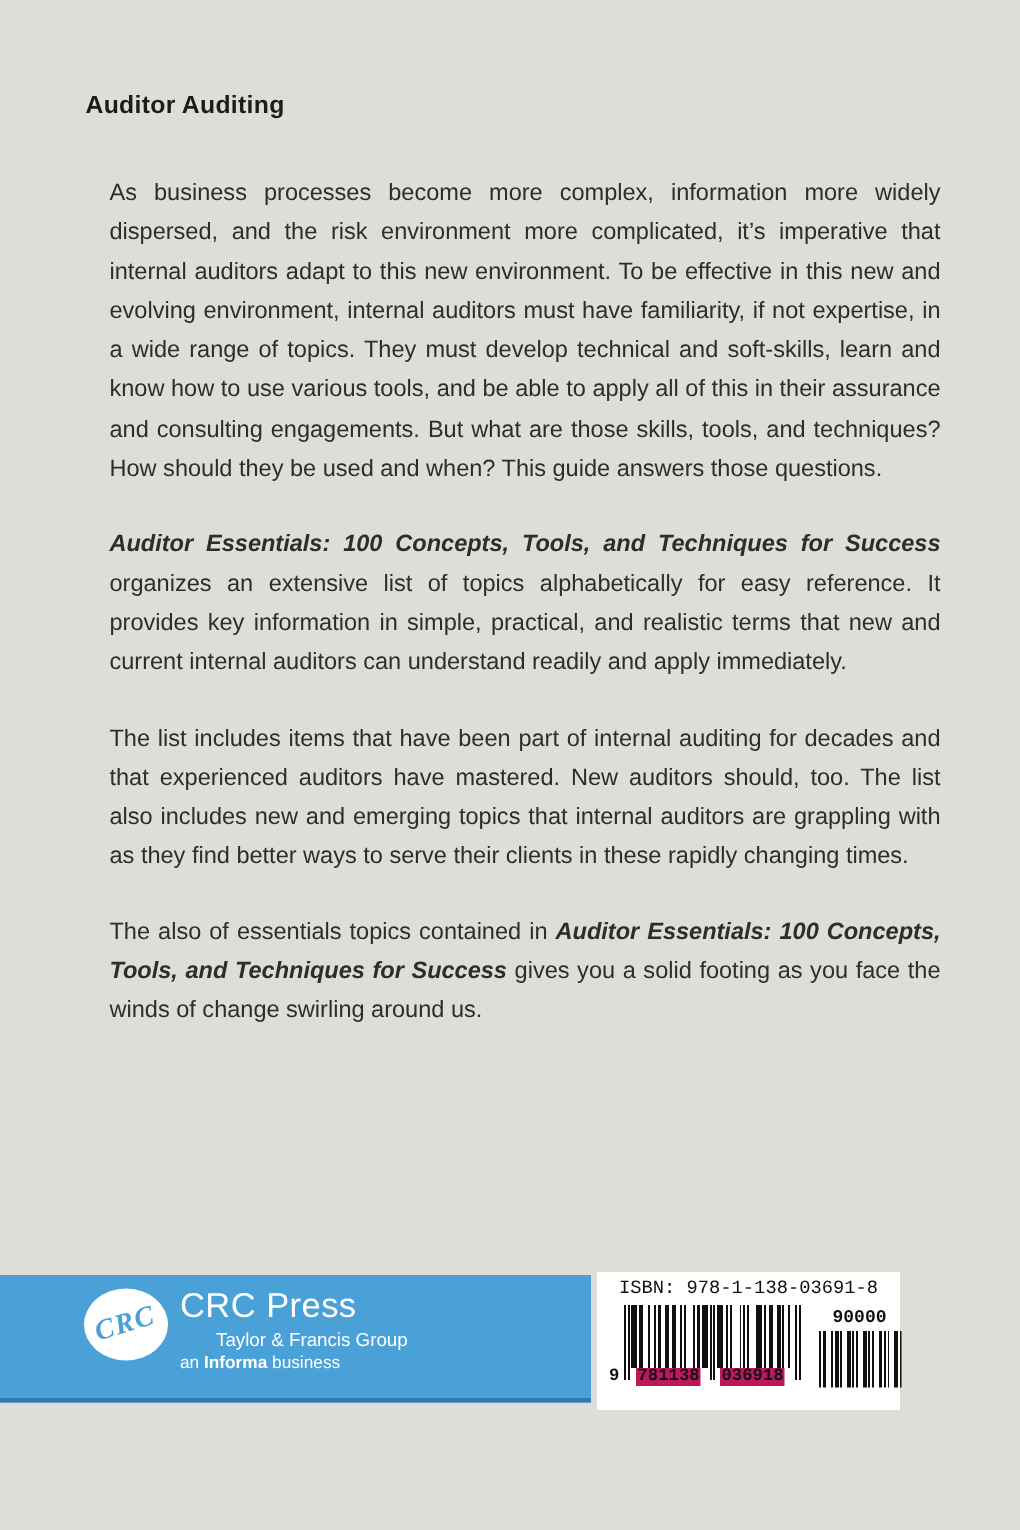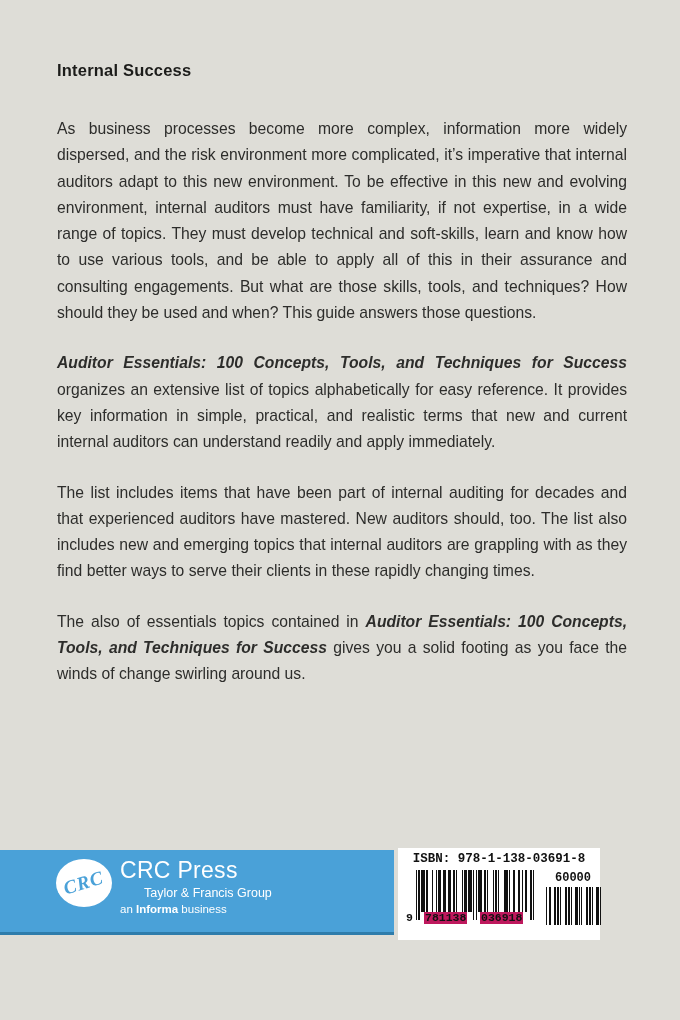--- a/index.html
+++ b/index.html
@@ -25,21 +25,21 @@
   .cover-text{
     position:absolute;left:57px;top:60px;width:570px;
     hyphens:auto;-webkit-hyphens:auto;
   }
   .category-heading{
     margin:0 0 36px 0;
     font-size:16.5px;line-height:20px;font-weight:bold;
     color:var(--heading);letter-spacing:.2px;
   }
   .para{
-    margin:0 0 24px 0;
+    margin:0 0 24px 16px;
     font-size:15.7px;line-height:26.3px;
     text-align:justify;
     color:var(--text);
   }
   .para .bi{font-weight:bold;font-style:italic;}
 
   
   .banner{
     position:absolute;left:0;top:850px;width:394px;height:85px;
     background:var(--banner-blue);
@@ -68,21 +68,21 @@
   }
 
   
   .barcode-box{
     position:absolute;left:398px;top:848px;width:202px;height:92px;
     background:#ffffff;
   }
   .isbn-label{
     margin-top:4px;text-align:center;
     font-family:"Liberation Mono", monospace;
-    font-size:12.5px;font-weight:bold;color:#111;
+    font-size:12.5px;font-weight:normal;color:#111;
     white-space:nowrap;
   }
   .bc-row{position:absolute;left:8px;top:22px;width:190px;height:66px;}
   .bc-main{position:absolute;left:0;top:0;width:132px;height:62px;}
   .bc-main svg{position:absolute;left:10px;top:0;}
   .bc-digits{
     position:absolute;top:42px;
     font-family:"Liberation Mono", monospace;
     font-size:11.5px;font-weight:bold;color:#111;
     background:#be185d;line-height:12px;z-index:2;white-space:nowrap;
@@ -101,21 +101,21 @@
     position:absolute;left:58px;top:944px;
     font-size:11.5px;color:#3c3c38;letter-spacing:.1px;
   }
 </style>
 </head>
 <body>
 
 <div class="page">
 
   <div class="cover-text">
-    <h1 class="category-heading">Internal Success</h1>
+    <h1 class="category-heading">Auditor Auditing</h1>
     <p class="para"><span>As business processes become more complex, information more widely dispersed, and the risk environment more complicated, it’s imperative that internal auditors adapt to this new environment. To be effective in this new and evolving environment, internal auditors must have familiarity, if not expertise, in a wide range of topics. They must develop technical and soft-skills, learn and know how to use various tools, and be able to apply all of this in their assurance and consulting engagements. But what are those skills, tools, and techniques? How should they be used and when? This guide answers those questions.</span></p>
     <p class="para"><span class="bi">Auditor Essentials: 100 Concepts, Tools, and Techniques for Success</span><span> organizes an extensive list of topics alphabetically for easy reference. It provides key information in simple, practical, and realistic terms that new and current internal auditors can understand readily and apply immediately.</span></p>
     <p class="para"><span>The list includes items that have been part of internal auditing for decades and that experienced auditors have mastered. New auditors should, too. The list also includes new and emerging topics that internal auditors are grappling with as they find better ways to serve their clients in these rapidly changing times.</span></p>
     <p class="para"><span>The also of essentials topics contained in </span><span class="bi">Auditor Essentials: 100 Concepts, Tools, and Techniques for Success</span><span> gives you a solid footing as you face the winds of change swirling around us.</span></p>
   </div>
 
   <div class="banner">
     <div class="logo-ellipse">
       <span class="logo-mono">CRC</span>
     </div>
@@ -175,21 +175,21 @@
             <rect x="105.58" y="0" width="1.29" height="42" fill="#111"></rect>
             <rect x="109.31" y="0" width="1.29" height="42" fill="#111"></rect>
             <rect x="114.27" y="0" width="1.29" height="50" fill="#111"></rect>
             <rect x="116.76" y="0" width="1.29" height="50" fill="#111"></rect>
           </svg>
         <span class="bc-digits d0">9</span>
         <span class="bc-digits d1">781138</span>
         <span class="bc-digits d2">036918</span>
       </div>
       <div class="bc-addon">
-        <div class="addon-label">60000</div>
+        <div class="addon-label">90000</div>
         <svg id="addon-svg" width="56" height="38" shape-rendering="crispEdges">
             <rect x="1.17" y="0" width="1.22" height="38" fill="#111"></rect>
             <rect x="3.50" y="0" width="1.22" height="38" fill="#111"></rect>
             <rect x="4.67" y="0" width="1.22" height="38" fill="#111"></rect>
             <rect x="9.33" y="0" width="1.22" height="38" fill="#111"></rect>
             <rect x="11.67" y="0" width="1.22" height="38" fill="#111"></rect>
             <rect x="12.83" y="0" width="1.22" height="38" fill="#111"></rect>
             <rect x="15.17" y="0" width="1.22" height="38" fill="#111"></rect>
             <rect x="19.83" y="0" width="1.22" height="38" fill="#111"></rect>
             <rect x="21.00" y="0" width="1.22" height="38" fill="#111"></rect>

